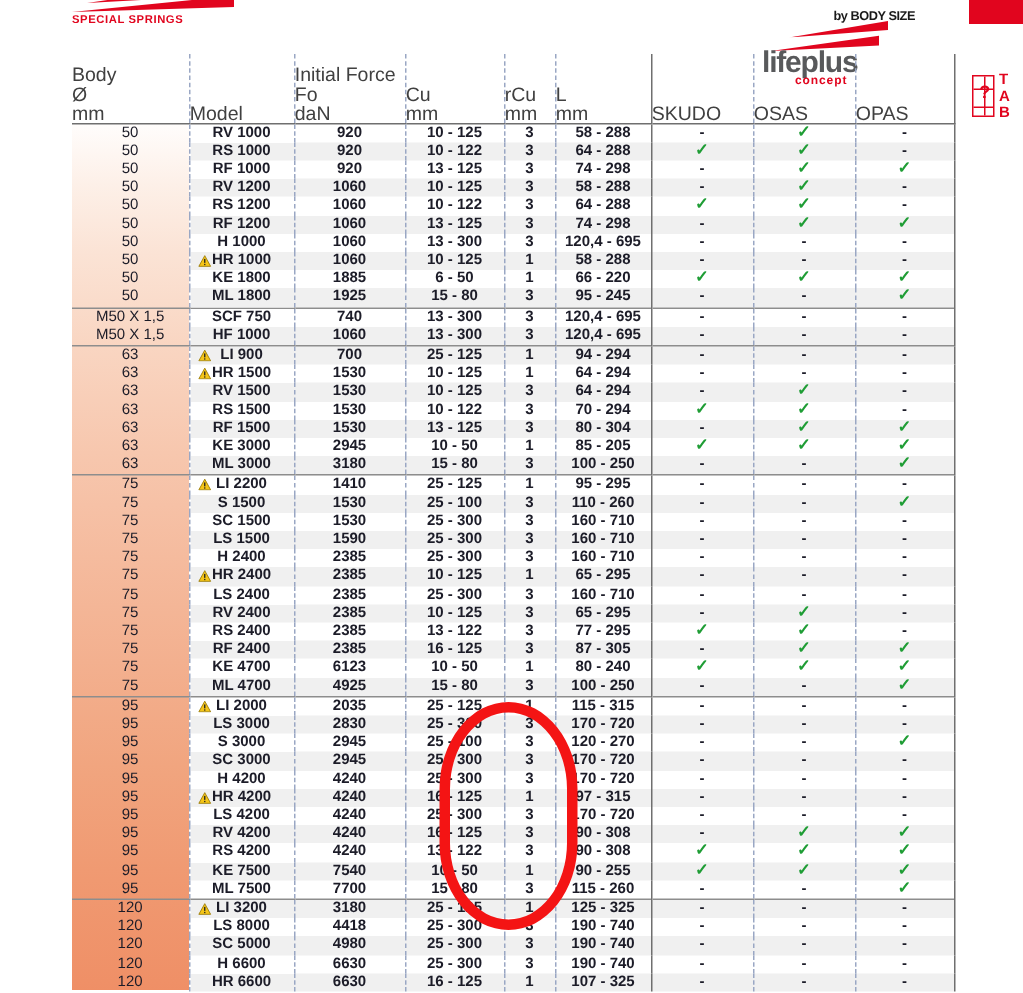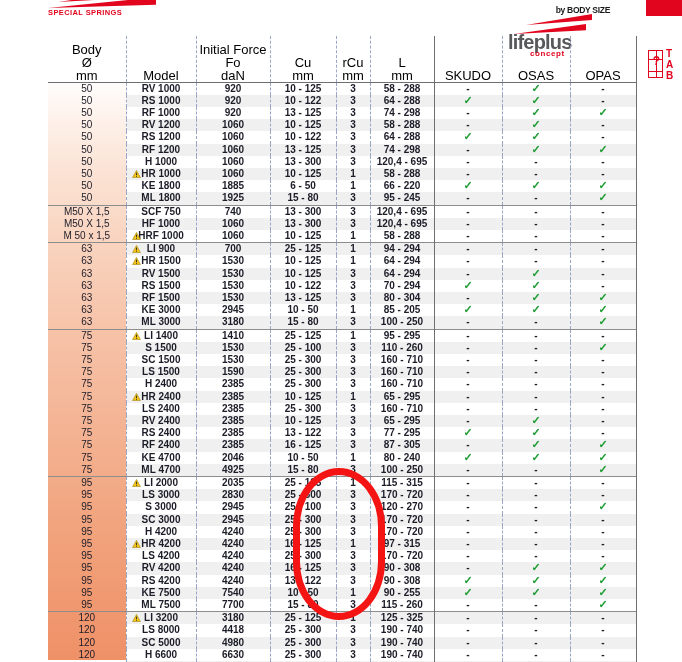--- a/index.html
+++ b/index.html
@@ -93,22 +93,22 @@
   col.c-force { width:74px; }
   col.c-cu    { width:66px; }
   col.c-rcu   { width:34px; }
   col.c-l     { width:64px; }
   col.c-sk    { width:68px; }
   col.c-os    { width:68px; }
   col.c-op    { width:66px; }
 
   
   thead th {
-    font-size:13px; font-weight:normal; color:#000000;
-    text-align:center; vertical-align:bottom;
+    font-size:13px; font-weight:normal; color:#404040;
+    text-align:left; vertical-align:bottom;
     border-right:1px dashed #9aa7c4;
     height:46px; line-height:13px;
     padding-bottom:2px;
   }
   thead th.last { border-right:none; }
   thead th .hl { display:block; }
   thead tr.hdr-row th { border-bottom:1.2px solid #6f6f6f; }
 
   
   tbody td {
@@ -382,35 +382,20 @@
             <td class="body-cell">M50 X 1,5</td>
             <td class="model-cell"><span>HF 1000</span></td>
             <td>1060</td>
             <td>13 - 300</td>
             <td>3</td>
             <td class="l-col">120,4 - 695</td>
             <td class="sk"><span class="dash">-</span></td>
             <td><span class="dash">-</span></td>
             <td class="op last"><span class="dash">-</span></td>
           </tr>
-          <tr>
-            <td class="body-cell">M 50 x 1,5</td>
-            <td class="model-cell"><svg class="warn" viewBox="0 0 12 11">
-                <polygon points="6,0.6 11.4,10.4 0.6,10.4" fill="#f5c518" stroke="#9a7b06" stroke-width="0.8"></polygon>
-                <rect x="5.4" y="3.6" width="1.2" height="3.6" fill="#222"></rect>
-                <rect x="5.4" y="8.1" width="1.2" height="1.2" fill="#222"></rect>
-              </svg><span>HRF 1000</span></td>
-            <td>1060</td>
-            <td>10 - 125</td>
-            <td>1</td>
-            <td class="l-col">58 - 288</td>
-            <td class="sk"><span class="dash">-</span></td>
-            <td><span class="dash">-</span></td>
-            <td class="op last"><span class="dash">-</span></td>
-          </tr>
           <tr class="alt grp-sep">
             <td class="body-cell">63</td>
             <td class="model-cell"><svg class="warn" viewBox="0 0 12 11">
                 <polygon points="6,0.6 11.4,10.4 0.6,10.4" fill="#f5c518" stroke="#9a7b06" stroke-width="0.8"></polygon>
                 <rect x="5.4" y="3.6" width="1.2" height="3.6" fill="#222"></rect>
                 <rect x="5.4" y="8.1" width="1.2" height="1.2" fill="#222"></rect>
               </svg><span>LI 900</span></td>
             <td>700</td>
             <td>25 - 125</td>
             <td>1</td>
@@ -488,21 +473,21 @@
             <td class="sk"><span class="dash">-</span></td>
             <td><span class="dash">-</span></td>
             <td class="op last"><span class="check">✓</span></td>
           </tr>
           <tr class=" grp-sep">
             <td class="body-cell">75</td>
             <td class="model-cell"><svg class="warn" viewBox="0 0 12 11">
                 <polygon points="6,0.6 11.4,10.4 0.6,10.4" fill="#f5c518" stroke="#9a7b06" stroke-width="0.8"></polygon>
                 <rect x="5.4" y="3.6" width="1.2" height="3.6" fill="#222"></rect>
                 <rect x="5.4" y="8.1" width="1.2" height="1.2" fill="#222"></rect>
-              </svg><span>LI 1400</span></td>
+              </svg><span>LI 2200</span></td>
             <td>1410</td>
             <td>25 - 125</td>
             <td>1</td>
             <td class="l-col">95 - 295</td>
             <td class="sk"><span class="dash">-</span></td>
             <td><span class="dash">-</span></td>
             <td class="op last"><span class="dash">-</span></td>
           </tr>
           <tr class="alt">
             <td class="body-cell">75</td>
@@ -603,21 +588,21 @@
             <td>16 - 125</td>
             <td>3</td>
             <td class="l-col">87 - 305</td>
             <td class="sk"><span class="dash">-</span></td>
             <td><span class="check">✓</span></td>
             <td class="op last"><span class="check">✓</span></td>
           </tr>
           <tr>
             <td class="body-cell">75</td>
             <td class="model-cell"><span>KE 4700</span></td>
-            <td>2046</td>
+            <td>6123</td>
             <td>10 - 50</td>
             <td>1</td>
             <td class="l-col">80 - 240</td>
             <td class="sk"><span class="check">✓</span></td>
             <td><span class="check">✓</span></td>
             <td class="op last"><span class="check">✓</span></td>
           </tr>
           <tr class="alt">
             <td class="body-cell">75</td>
             <td class="model-cell"><span>ML 4700</span></td>

